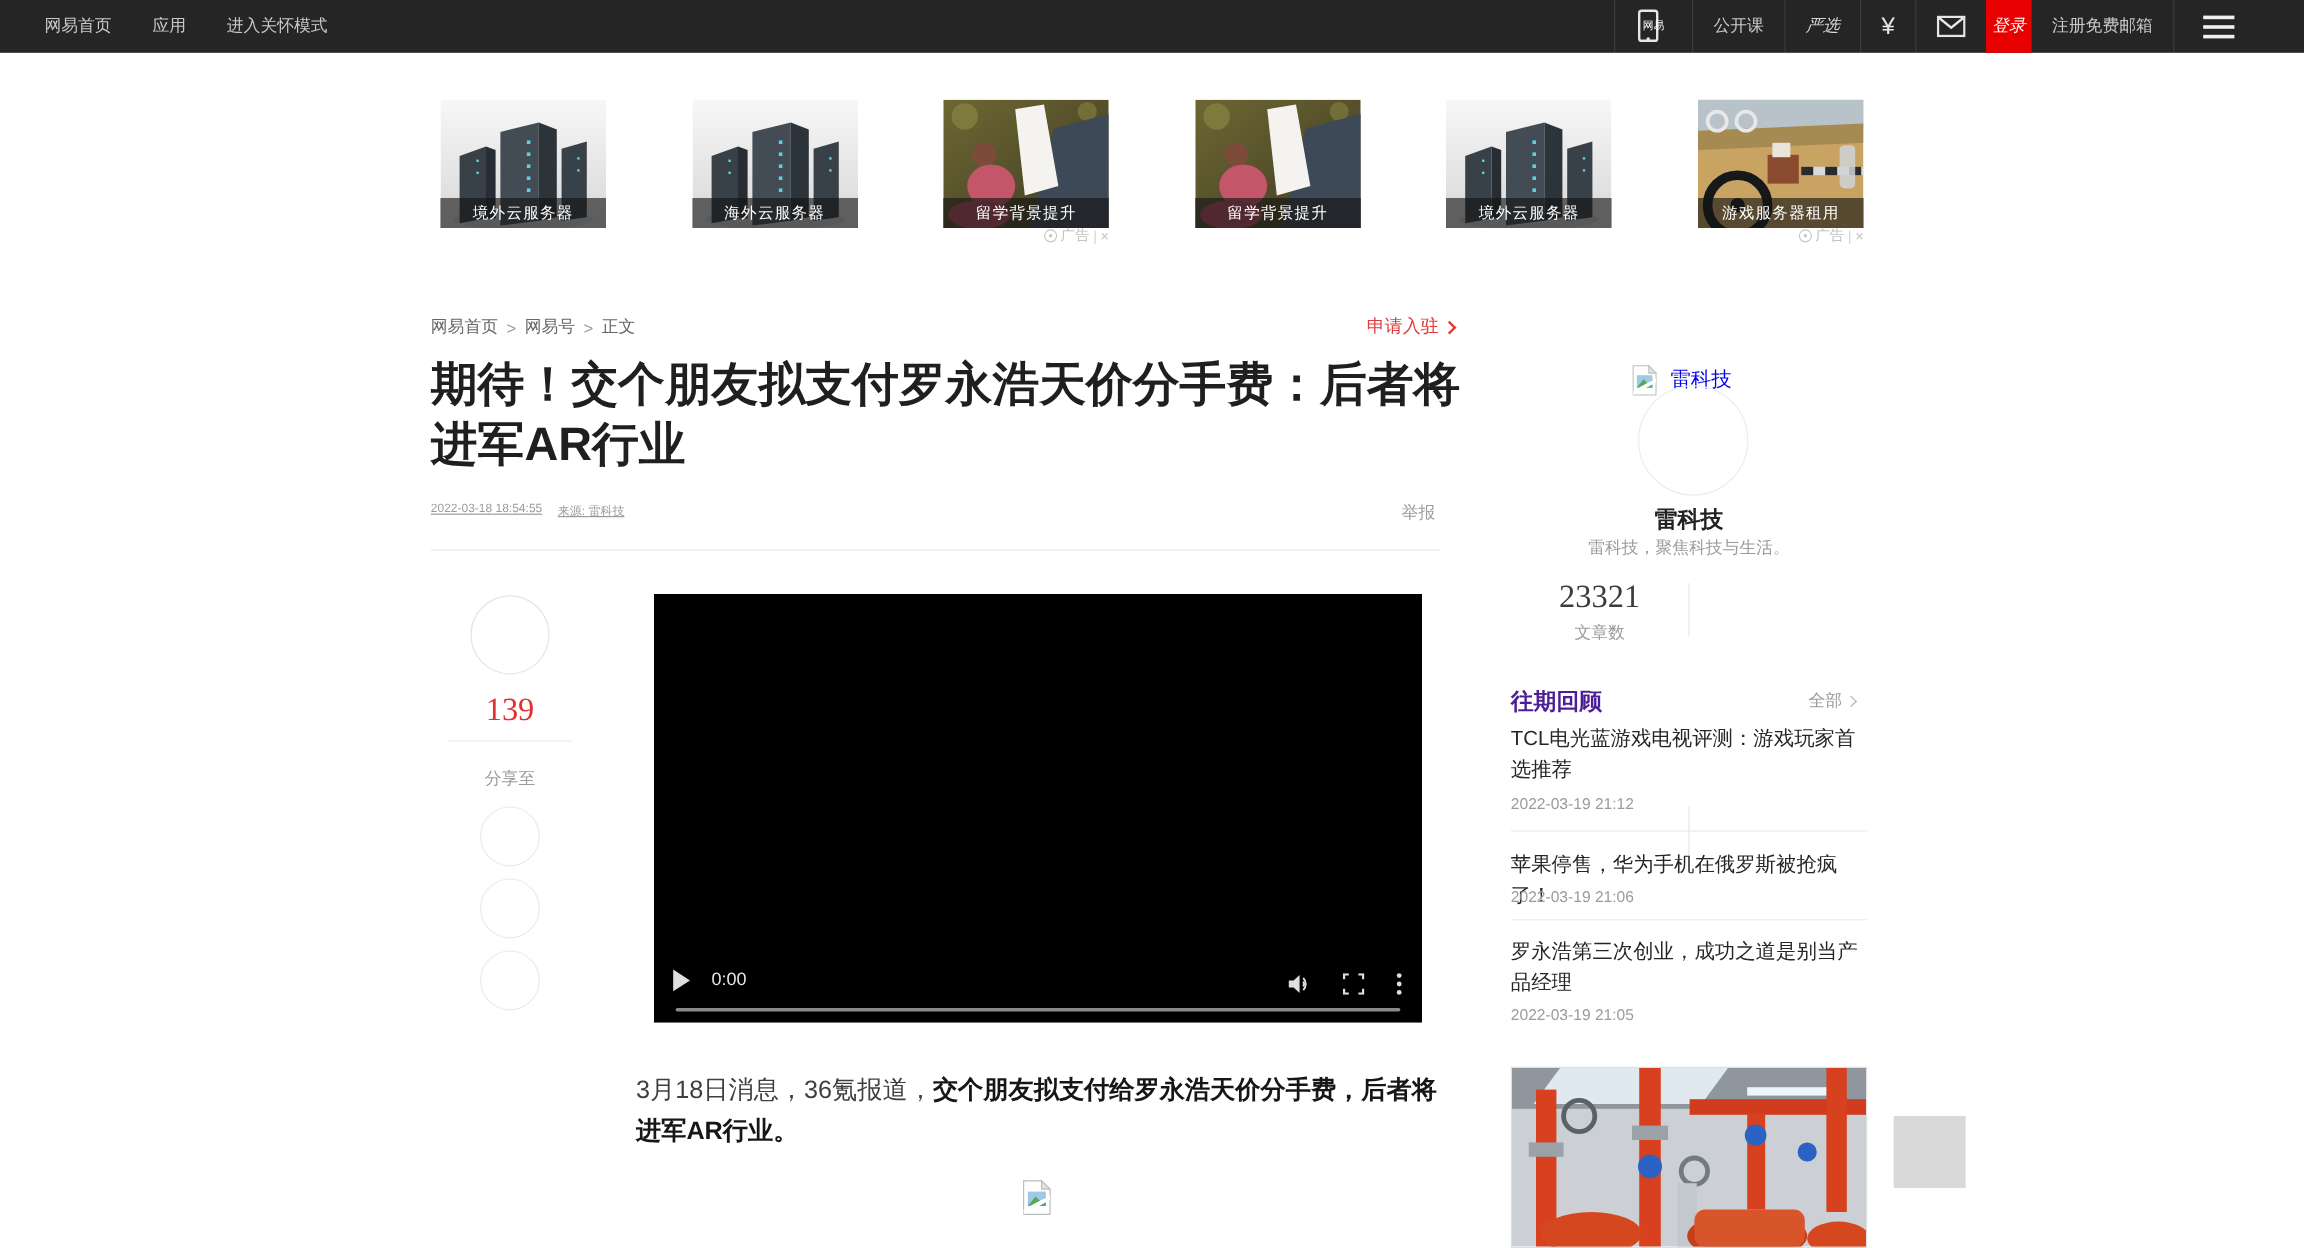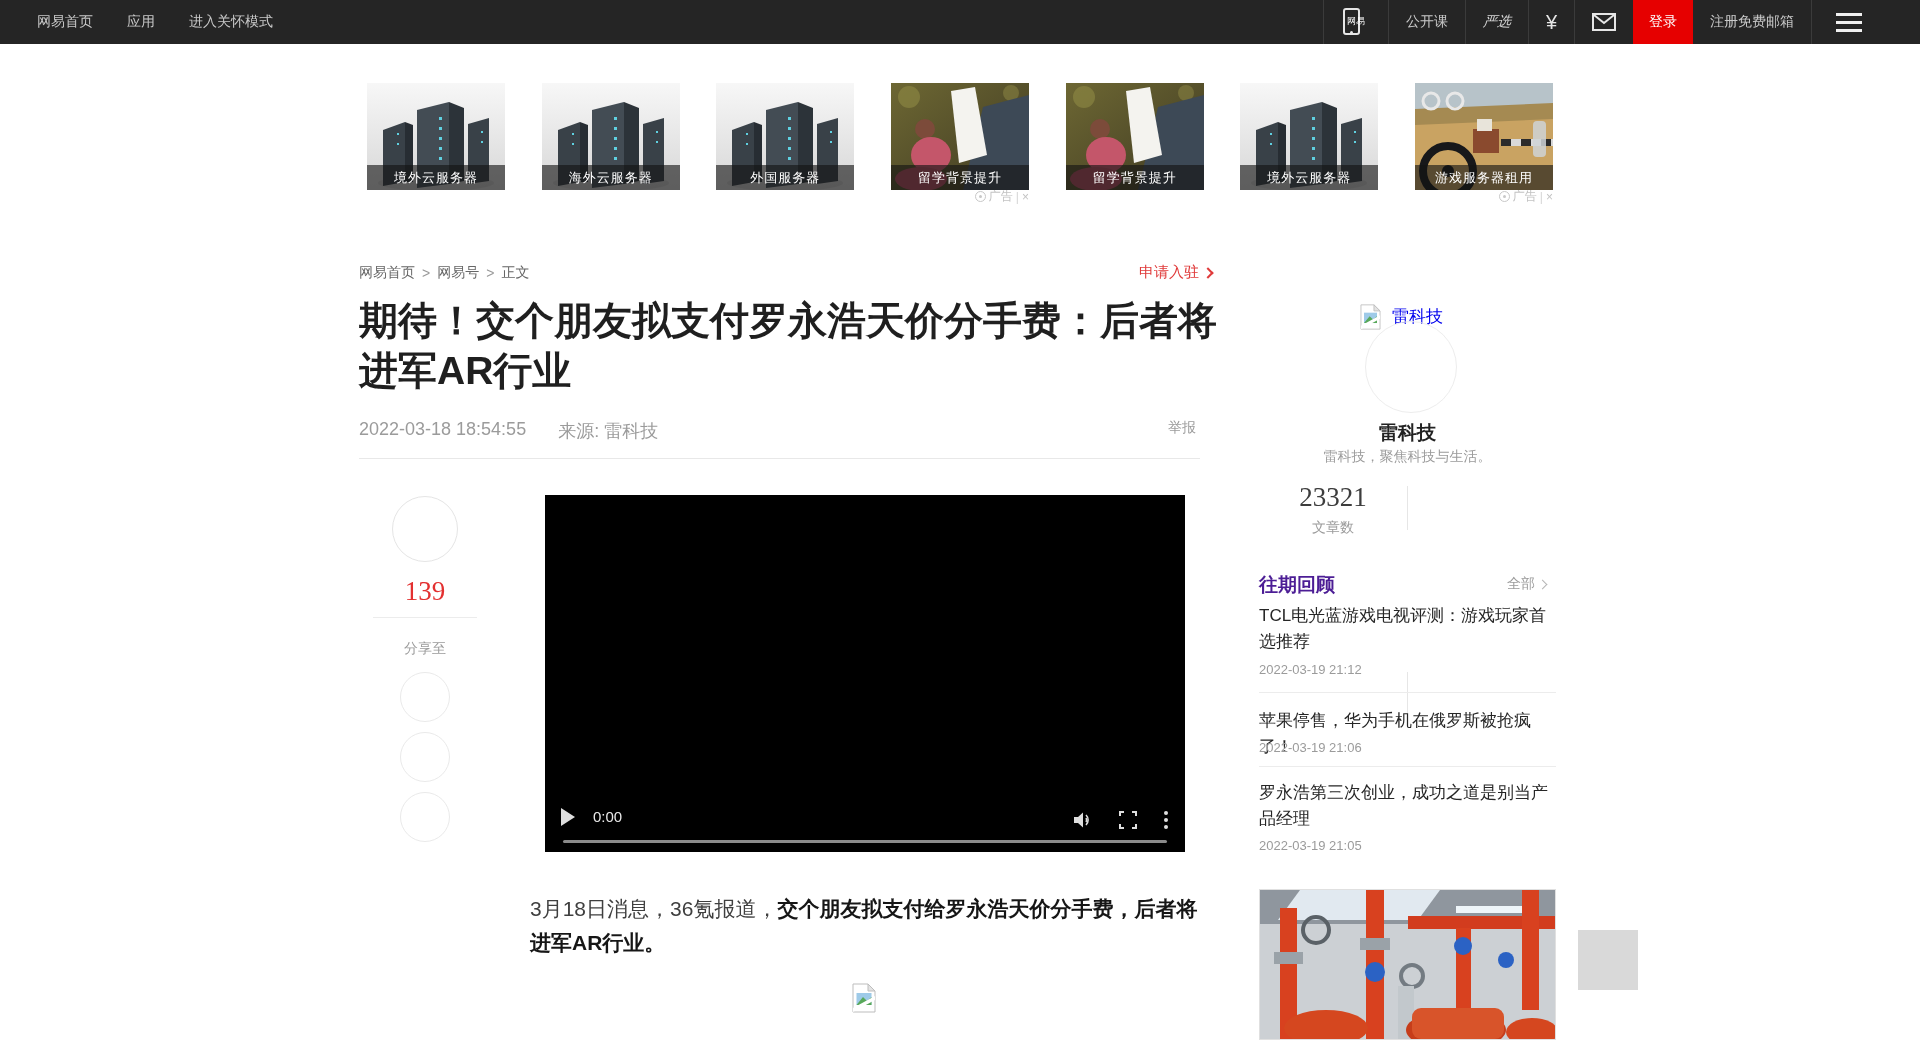--- a/index.html
+++ b/index.html
@@ -13,21 +13,21 @@
   .tb-right { position:absolute; right:58px; top:0; height:44px; display:flex; align-items:center; }
   .tb-item { height:44px; display:flex; align-items:center; padding:0 17px; color:#c9c9c9; font-size:14px; cursor:pointer; }
   .tb-div { width:1px; height:44px; background:rgba(255,255,255,0.10); }
   .phone-wrap { position:relative; width:30px; height:30px; }
   .phone-body { position:absolute; left:2px; top:1px; width:17px; height:27px; border:2px solid #e6e6e6; border-radius:3px; }
   .phone-dot { position:absolute; left:9px; bottom:3px; width:3px; height:3px; border-radius:50%; background:#e6e6e6; }
   .phone-txt { position:absolute; left:6px; top:8px; font-size:9px; color:#fff; letter-spacing:0; white-space:nowrap; }
   .yanxuan { font-style:italic; transform:skewX(-4deg); color:#d6d6d6; }
   .yuan-icon { font-size:20px; color:#e6e6e6; }
   .mail-icon svg { display:block; }
-  .login-btn { height:44px; display:flex; align-items:center; padding:0 16px; background:#e60000; color:#fff; font-size:14px; cursor:pointer; }
+  .login-btn { height:44px; display:flex; align-items:center; padding:0 5px; background:#e60000; color:#fff; font-size:14px; cursor:pointer;font-style:italic; }
   .burger { display:flex; flex-direction:column; gap:5px; padding:0 0 0 24px; cursor:pointer; }
   .burger i { display:block; width:26px; height:3px; background:#f0f0f0; }
 
   
   .ad-row { position:absolute; left:367px; top:83px; width:1186px; height:107px; display:flex; justify-content:space-between; }
   .ad-item { position:relative; width:138px; height:107px; overflow:visible; cursor:pointer; }
   .ad-img { position:absolute; inset:0; overflow:hidden; }
   .ad-img svg { display:block; width:138px; height:107px; }
   .ad-cap { position:absolute; left:0; right:0; bottom:0; height:25px; background:rgba(20,20,20,0.62);
     color:#fff; font-size:13px; display:flex; align-items:center; justify-content:center; letter-spacing:1px; }
@@ -41,21 +41,21 @@
   .crumbs { position:absolute; left:359px; top:264px; display:flex; align-items:center; font-size:14px; color:#666; }
   .crumbs a { color:#666; text-decoration:none; cursor:pointer; }
   .crumbs .sep { margin:0 7px; color:#999; }
   .apply { position:absolute; left:1139px; top:263px; display:flex; align-items:center; gap:5px;
     color:#e03a3a; font-size:15px; cursor:pointer; }
   .chev-red { width:8px; height:8px; border-top:2px solid #e03a3a; border-right:2px solid #e03a3a; transform:rotate(45deg); }
 
   
   .title { position:absolute; left:359px; top:296px; width:880px; font-size:39px; line-height:50px;
     font-weight:700; color:#1f1f1f; }
-  .meta { position:absolute; left:359px; top:419px; display:flex; gap:32px; font-size:18px; color:#9b9b9b; }
+  .meta { position:absolute; left:359px; top:419px; display:flex; gap:13px; font-size:10px; color:#9b9b9b;text-decoration:underline; }
   .report { position:absolute; left:1168px; top:419px; font-size:14px; color:#9b9b9b; cursor:pointer; }
   .head-line { position:absolute; left:359px; top:458px; width:841px; height:1px; background:#e8e8e8; }
 
   
   .share-rail { position:absolute; left:359px; top:490px; width:132px; }
   .circle-lg { position:absolute; left:33px; top:6px; width:66px; height:66px; border-radius:50%;
     border:1px solid #e5e5e5; cursor:pointer; }
   .share-count { position:absolute; left:0; top:86px; width:132px; text-align:center;
     font-family:"Liberation Serif","DejaVu Serif",serif; font-size:27px; color:#e33030; }
   .share-line { position:absolute; left:14px; top:127px; width:104px; height:1px; background:#ececec; }
@@ -264,28 +264,20 @@
       </span>
     <span class="ad-cap">境外云服务器</span>
   </div>
   <div class="ad-item">
     <span class="ad-img">
         <svg>
           <use href="#ic-servers"></use>
         </svg>
       </span>
     <span class="ad-cap">海外云服务器</span>
-  </div>
-  <div class="ad-item">
-    <span class="ad-img">
-        <svg>
-          <use href="#ic-servers"></use>
-        </svg>
-      </span>
-    <span class="ad-cap">外国服务器</span>
   </div>
   <div class="ad-item">
     <span class="ad-img">
         <svg>
           <use href="#ic-study"></use>
         </svg>
       </span>
     <span class="ad-cap">留学背景提升</span>
     <span class="ad-badge">
       <span class="eye"></span>

